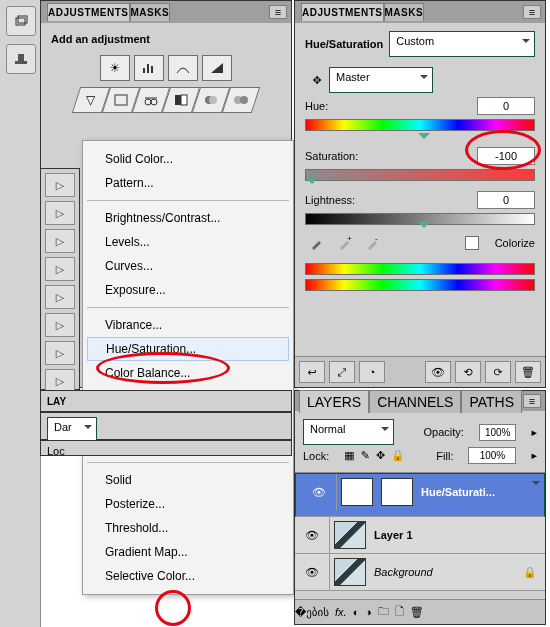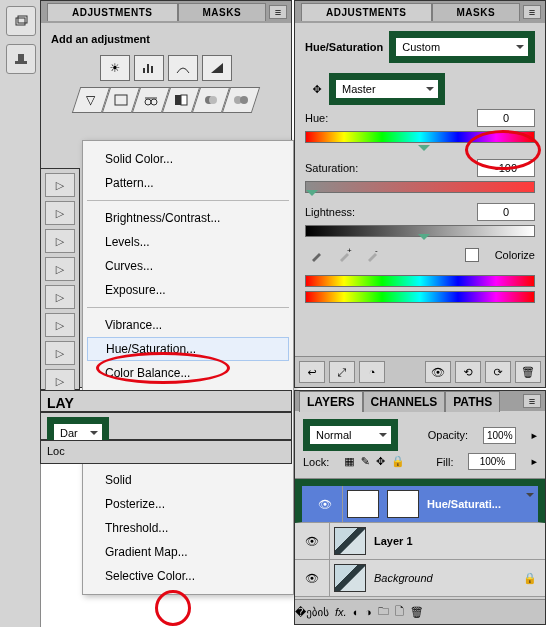--- a/index.html
+++ b/index.html
@@ -5,21 +5,21 @@
 html,body{margin:0;padding:0;font-family:"Lucida Grande",Tahoma,sans-serif;font-size:11px;color:#000;background:#fff}
 .viewport{position:relative;width:550px;height:627px;background:#fff;overflow:hidden}
 
 .left-rail{position:absolute;left:0;top:0;width:40px;height:627px;background:#d4d4d4;border-right:1px solid #8a8a8a}
 .left-rail .pad{padding:6px 0 0 6px}
 .left-rail .btn{width:28px;height:28px;background:#e3e3e3;border:1px solid #8a8a8a;border-radius:3px;margin-bottom:8px;display:flex;align-items:center;justify-content:center}
 
 .left-panel{position:absolute;left:40px;top:0;width:252px;height:388px;background:#d1d1d1;border:1px solid #333;box-sizing:border-box}
 .right-panel{position:absolute;left:294px;top:0;width:252px;height:388px;background:#d1d1d1;border:1px solid #333;box-sizing:border-box}
 .tabbar{height:22px;background:#9f9f9f;display:flex;align-items:center;padding-left:6px}
-.tab{background:#cfcfcf;border:1px solid #7d7d7d;padding:3px 24px;font-weight:bold;font-size:10px;letter-spacing:0.5px;border-bottom:none}
+.tab{background:#cfcfcf;border:1px solid #7d7d7d;padding:3px 0;font-weight:bold;font-size:10px;letter-spacing:0.5px;border-bottom:none}
 .tab.off{background:#bcbcbc}
 .tabbar .menu{margin-left:auto;margin-right:4px;width:16px;height:12px;background:#cfcfcf;border:1px solid #7d7d7d;display:flex;align-items:center;justify-content:center}
 .panel-body{padding:8px 10px}
 .title-line{font-weight:bold;margin:2px 0 10px 0}
 .icon-row{display:flex;gap:4px;justify-content:center;margin:6px 0}
 .skew-row{position:relative;height:34px;display:flex;justify-content:center;margin-bottom:6px}
 .skew-row .ibtn{transform:skewX(-18deg)}
 .skew-row .ibtn svg,.skew-row .ibtn span{transform:skewX(18deg)}
 .ibtn{width:28px;height:24px;background:#ededed;border:1px solid #6e6e6e;display:flex;align-items:center;justify-content:center;font-size:12px}
 
@@ -28,39 +28,39 @@
 
 .dropdown{position:absolute;left:82px;top:140px;width:210px;background:#f3f3f3;border:1px solid #9c9c9c;box-shadow:2px 2px 6px rgba(0,0,0,.25);padding:6px 0}
 .dropdown .mi{padding:5px 22px;background:#f3f3f3;font-size:12px}
 .dropdown .mi.hl{background:#e8f0fb;border:1px solid #a9c8ef;margin:0 4px;padding:4px 18px}
 .dropdown .sep{height:1px;background:#b8b8b8;margin:5px 4px}
 
 .ll-panel{position:absolute;left:40px;top:390px;width:252px;background:#d1d1d1;border:1px solid #333;box-sizing:border-box;padding:4px 6px}
 
 .right-panel .hdr-row{display:flex;align-items:center;gap:6px;margin-bottom:10px}
 .title-bold{font-weight:bold}
-.sel{background:#fff;border:7px solid #14532d;height:18px;padding:0 16px 0 6px;position:relative;font-size:11px;display:inline-flex;align-items:center}
+.sel{background:#fff;border:1px solid #14532d;height:18px;padding:0 16px 6px 6px;position:relative;font-size:11px;display:inline-flex;align-items:center}
 .sel::after{content:"";position:absolute;right:4px;top:7px;border:4px solid transparent;border-top-color:#444}
 .row{display:flex;align-items:center;margin:4px 0}
 .lab{width:88px}
 .inp{width:56px;height:16px;background:#fff;border:1px solid #7a7a7a;text-align:center;font-size:11px;line-height:16px}
 .spectrum{height:10px;margin:2px 0 4px 0;border:1px solid #6e6e6e;background:linear-gradient(90deg,red,yellow,lime,cyan,blue,magenta,red)}
 .track{position:relative;height:10px;margin:2px 0 10px 0;border:1px solid #6e6e6e}
 .track.grey{background:linear-gradient(90deg,#000,#fff)}
 .track.sat{background:linear-gradient(90deg,#8c8c8c,#ff3a3a)}
 .handle{position:absolute;top:8px;width:0;height:0;border:6px solid transparent;border-top-color:#5a8}
 .eyedrops{display:flex;gap:12px;margin:10px 0 12px 4px;align-items:center}
 .chk{width:12px;height:12px;border:1px solid #6e6e6e;background:#fff;display:inline-block;margin-right:4px;vertical-align:middle}
 .btn-row{display:flex;gap:4px;padding:4px;border-top:1px solid #8a8a8a;background:#c5c5c5}
 .small-ibtn{width:24px;height:20px;border:1px solid #8a8a8a;background:#dcdcdc;display:flex;align-items:center;justify-content:center}
 .btn-row .spacer{flex:1}
 
 .layers-panel{position:absolute;left:294px;top:390px;width:252px;height:235px;background:#d1d1d1;border:1px solid #333;box-sizing:border-box}
 .layers-tabs{height:20px;background:#9f9f9f;display:flex;align-items:center;padding-left:4px}
-.layers-tabs .ltab{padding:3px 7px;font-weight:bold;font-size:12px;background:#cfcfcf;border:1px solid #7d7d7d;border-bottom:none}
+.layers-tabs .ltab{padding:3px 7px;font-weight:normal;font-size:14px;background:#cfcfcf;border:1px solid #7d7d7d;border-bottom:none}
 .layers-tabs .ltab.off{background:#bcbcbc}
 .layers-opts{padding:6px 8px;border-bottom:1px solid #8a8a8a}
 .lrow{display:flex;align-items:center;gap:15px;margin:2px 0}
 .pct{width:46px;height:15px;border:1px solid #7a7a7a;background:#fff;text-align:center;font-size:10px;line-height:15px}
 .lock-icons{display:flex;gap:6px;align-items:center}
 .layer-list{}
 .layer-item{display:flex;align-items:center;height:36px;border-bottom:1px solid #9a9a9a;background:#dadada}
 .layer-item.sel{background:#5a7fd8;color:#fff}
 .eye{width:34px;display:flex;align-items:center;justify-content:center;border-right:1px solid #9a9a9a;height:100%}
 .thumb{width:30px;height:26px;border:1px solid #333;margin:0 4px;background:#fff}
@@ -191,26 +191,26 @@
       <div class="mi">Channel Mixer...</div>
       <div class="sep"></div>
       <div class="mi">Solid</div>
       <div class="mi">Posterize...</div>
       <div class="mi">Threshold...</div>
       <div class="mi">Gradient Map...</div>
       <div class="mi">Selective Color...</div>
     </div>
 
   <div class="ll-panel" style="top:390px;height:22px;padding:4px 6px">
-    <span style="font-weight:bold;font-size:14px">LAY</span>
+    <span style="font-weight:bold;font-size:10px">LAY</span>
   </div>
   <div class="ll-panel" style="top:412px;height:28px">
     <span class="sel" style="width:26px">Dar</span>
   </div>
-  <div class="ll-panel" style="top:440px;height:24px">
+  <div class="ll-panel" style="top:440px;height:16px">
     <span>Loc</span>
   </div>
 
   <div class="right-panel">
     <div class="tabbar">
       <div class="tab">ADJUSTMENTS</div>
       <div class="tab off">MASKS</div>
       <div class="menu">≡</div>
     </div>
     <div class="panel-body">

